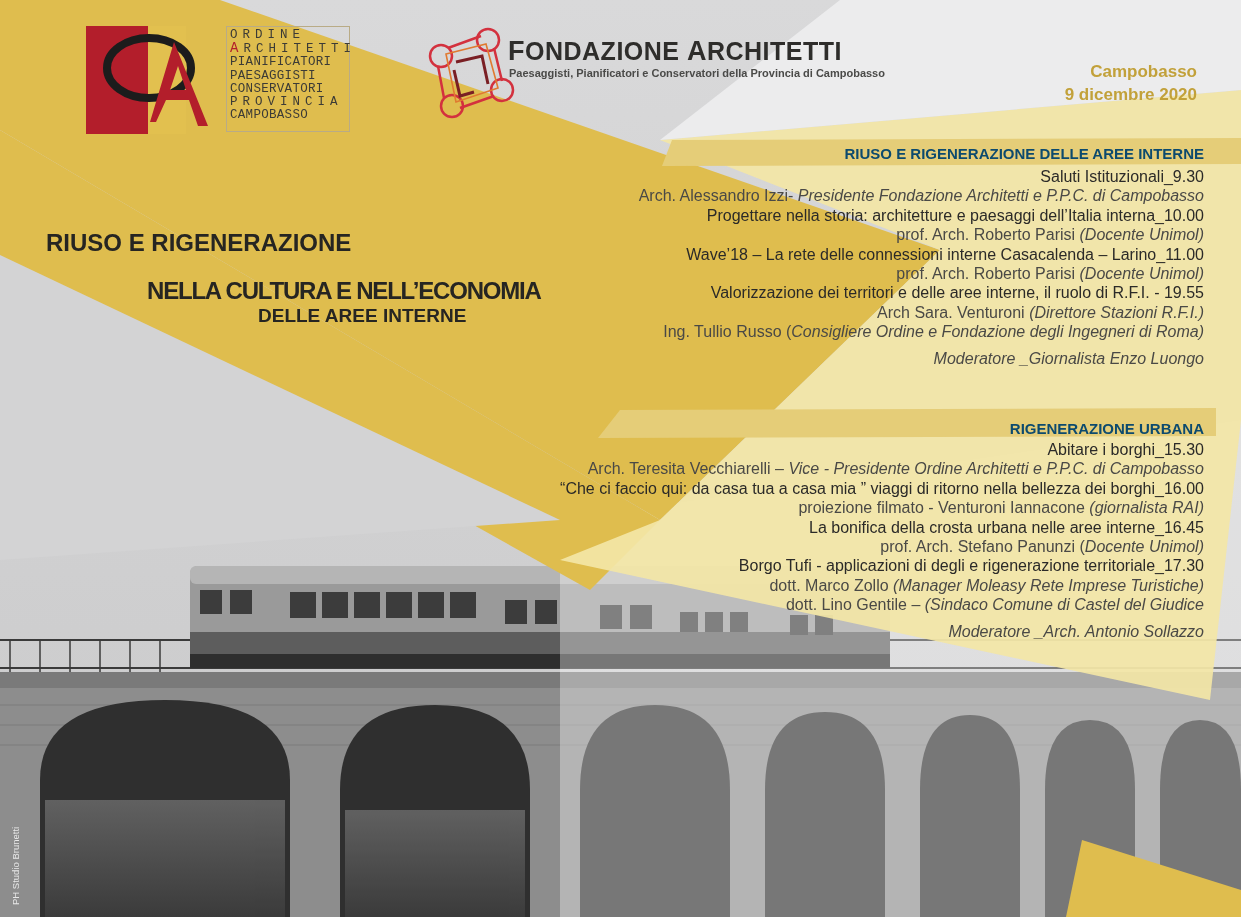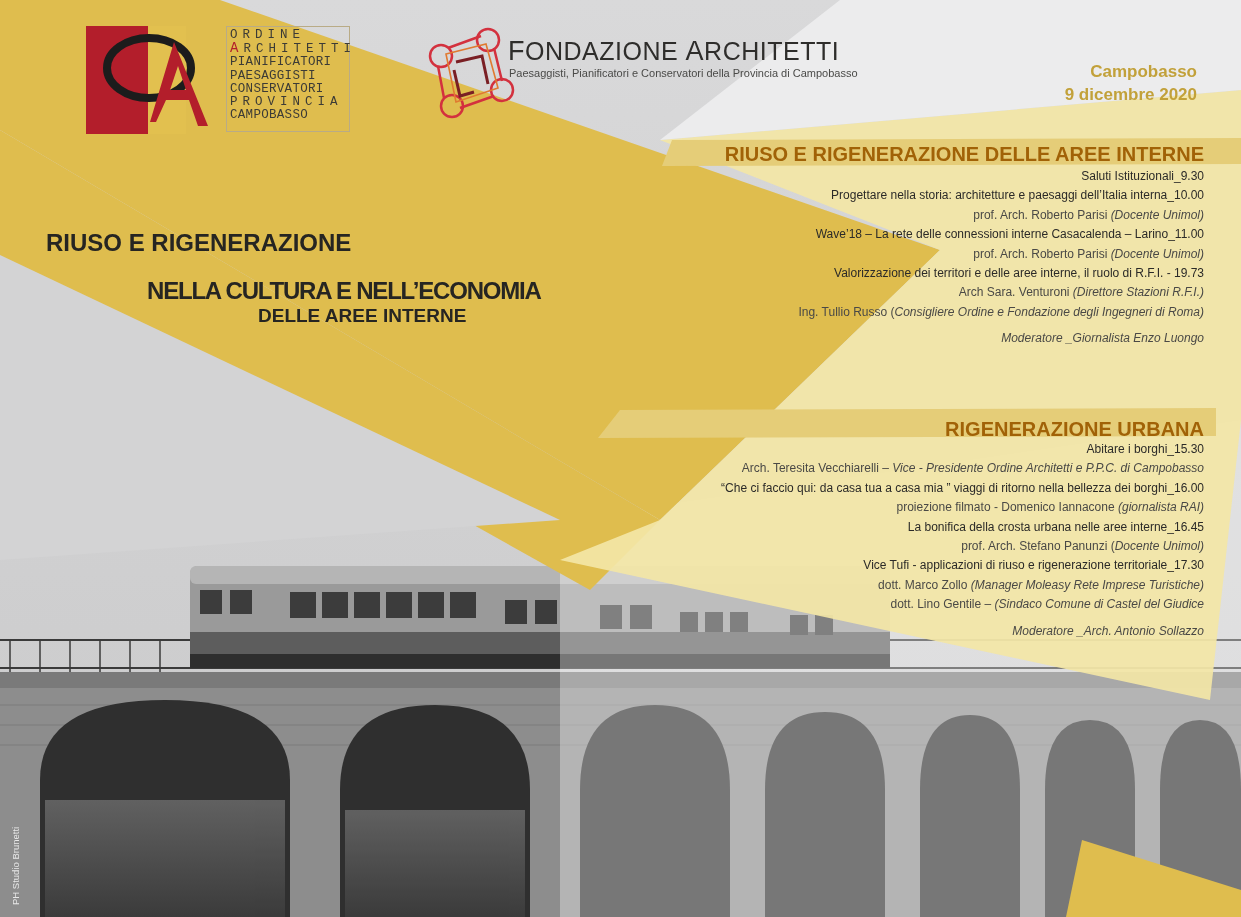--- a/index.html
+++ b/index.html
@@ -9,35 +9,35 @@
   .abs { position:absolute; }
 
   
   .ordine-logo { left:86px; top:26px; width:264px; height:108px; }
   .ordine-box { position:absolute; left:140px; top:0; width:124px; height:106px; border:1px solid #b9ab86; box-sizing:border-box; padding:2px 3px;font-family:Liberation Mono, monospace; }
   .ordine-line { display:block; text-align:justify; text-align-last:justify; font-size:12.5px; line-height:13.2px; color:#3c3b36; letter-spacing:0.3px; white-space:nowrap; }
   .ordine-line.wide { letter-spacing:5px; }
   .ordine-line .red { color:#b31e2b; font-size:14px; }
 
   
-  .fond-logo { left:426px; top:26px; width:380px; height:94px; }
+  .fond-logo { left:426px; top:26px; width:380px; height:94px;font-weight:bold; }
   .fond-title { position:absolute; left:82px; top:10px; font-size:25px; color:#2e2d2b; letter-spacing:0.5px; white-space:nowrap; }
   .fond-title .big { font-size:27px; }
   .fond-sub { position:absolute; left:83px; top:41px; font-size:11px; color:#4a4a48; white-space:nowrap; font-family:"Liberation Sans Narrow","Liberation Sans", sans-serif; }
 
   .city-date { right:44px; top:60px; text-align:right; color:#c2a13a; font-weight:bold; font-size:17px; line-height:23px; }
 
   .main-title { font-weight:bold; color:#262522; font-size:24px; white-space:nowrap; }
   .mt1 { left:46px; top:229px; }
   .mt2 { left:147px; top:277px; letter-spacing:-1.2px; font-size:24px; }
   .mt3 { left:258px; top:305px; font-size:19px; }
 
   .program { right:37px; width:600px; text-align:right; color:#2b2a28; }
-  .prog-head { font-weight:bold; font-size:20px; line-height:20px; color:#a16207; }
-  .prog-line { font-size:12px; line-height:19.4px; white-space:nowrap; }
+  .prog-head { font-weight:bold; font-size:15px; line-height:20px; color:#0c4a6e; }
+  .prog-line { font-size:16px; line-height:19.4px; white-space:nowrap; }
   .prog-line.sub { color:#4a4946; }
   .prog-line i { font-style:italic; }
   .prog-line.mod { font-style:italic; color:#4a4946; margin-top:7px; }
   .ph-credit { left:10px; top:905px; transform:rotate(-90deg); transform-origin:0 0; font-size:9.5px; color:#f2f2f2; white-space:nowrap; opacity:0.9; }
 </style>
 </head>
 <body>
 
 <div class="poster">
 
@@ -180,38 +180,39 @@
     <div>9 dicembre 2020</div>
   </div>
 
   <div class="abs main-title mt2">NELLA CULTURA E NELL’ECONOMIA</div>
   <div class="abs main-title mt1">RIUSO E RIGENERAZIONE</div>
   <div class="abs main-title mt3">DELLE AREE INTERNE</div>
 
   <div class="abs program" style="top:144px;">
     <div class="prog-head" style="margin-bottom:3px;">RIUSO E RIGENERAZIONE DELLE AREE INTERNE</div>
     <div class="prog-line">Saluti Istituzionali_9.30</div>
+    <div class="prog-line sub"><span>Arch. Alessandro Izzi- </span><i>Presidente Fondazione Architetti e P.P.C. di Campobasso</i></div>
     <div class="prog-line">Progettare nella storia: architetture e paesaggi dell’Italia interna_10.00</div>
     <div class="prog-line sub"><span>prof. Arch. Roberto Parisi </span><i>(Docente Unimol)</i></div>
     <div class="prog-line">Wave’18 – La rete delle connessioni interne Casacalenda – Larino_11.00</div>
     <div class="prog-line sub"><span>prof. Arch. Roberto Parisi </span><i>(Docente Unimol)</i></div>
-    <div class="prog-line">Valorizzazione dei territori e delle aree interne, il ruolo di R.F.I. - 19.73</div>
+    <div class="prog-line">Valorizzazione dei territori e delle aree interne, il ruolo di R.F.I. - 19.55</div>
     <div class="prog-line sub"><span>Arch Sara. Venturoni </span><i>(Direttore Stazioni R.F.I.)</i></div>
     <div class="prog-line sub"><span>Ing. Tullio Russo (</span><i>Consigliere Ordine e Fondazione degli Ingegneri di Roma)</i></div>
     <div class="prog-line mod">Moderatore _Giornalista Enzo Luongo</div>
   </div>
 
   <div class="abs program" style="top:419px; width:660px;">
     <div class="prog-head" style="margin-bottom:1px;">RIGENERAZIONE URBANA</div>
     <div class="prog-line">Abitare i borghi_15.30</div>
     <div class="prog-line sub"><span>Arch. Teresita Vecchiarelli – </span><i>Vice - Presidente Ordine Architetti e P.P.C. di Campobasso</i></div>
     <div class="prog-line">“Che ci faccio qui: da casa tua a casa mia ” viaggi di ritorno nella bellezza dei borghi_16.00</div>
-    <div class="prog-line sub"><span>proiezione filmato - Domenico Iannacone </span><i>(giornalista RAI)</i></div>
+    <div class="prog-line sub"><span>proiezione filmato - Venturoni Iannacone </span><i>(giornalista RAI)</i></div>
     <div class="prog-line">La bonifica della crosta urbana nelle aree interne_16.45</div>
     <div class="prog-line sub"><span>prof. Arch. Stefano Panunzi (</span><i>Docente Unimol)</i></div>
-    <div class="prog-line">Vice Tufi  - applicazioni di riuso e rigenerazione territoriale_17.30</div>
+    <div class="prog-line">Borgo Tufi  - applicazioni di degli e rigenerazione territoriale_17.30</div>
     <div class="prog-line sub"><span>dott. Marco Zollo  </span><i>(Manager Moleasy Rete Imprese Turistiche)</i></div>
     <div class="prog-line sub"><span>dott. Lino Gentile – </span><i>(Sindaco Comune di Castel del Giudice</i></div>
     <div class="prog-line mod">Moderatore _Arch. Antonio Sollazzo</div>
   </div>
 
   <div class="abs ph-credit">PH Studio Brunetti</div>
 </div>
 
 </body></html>

